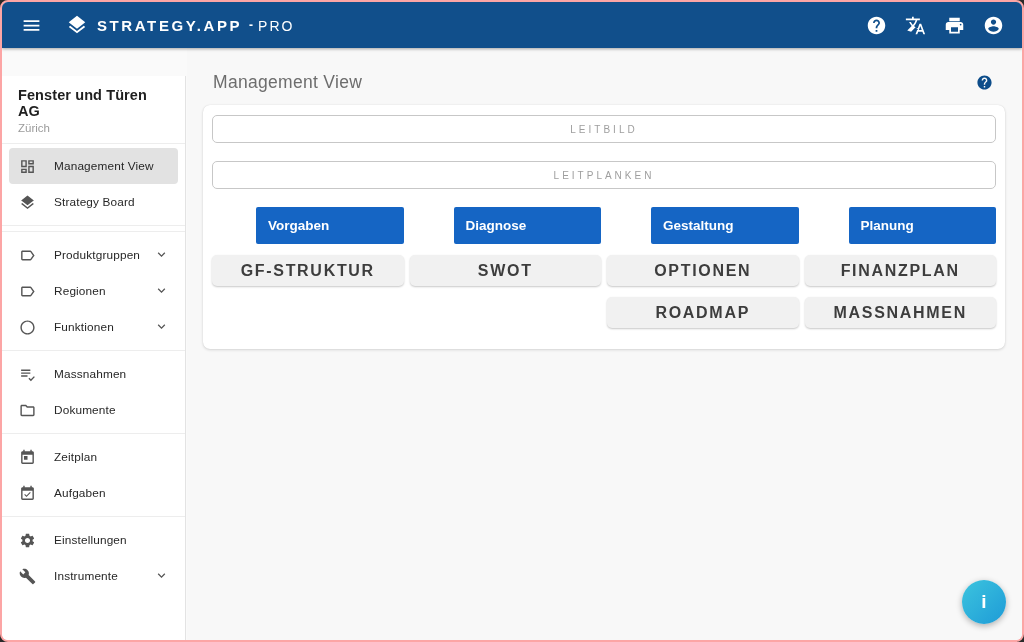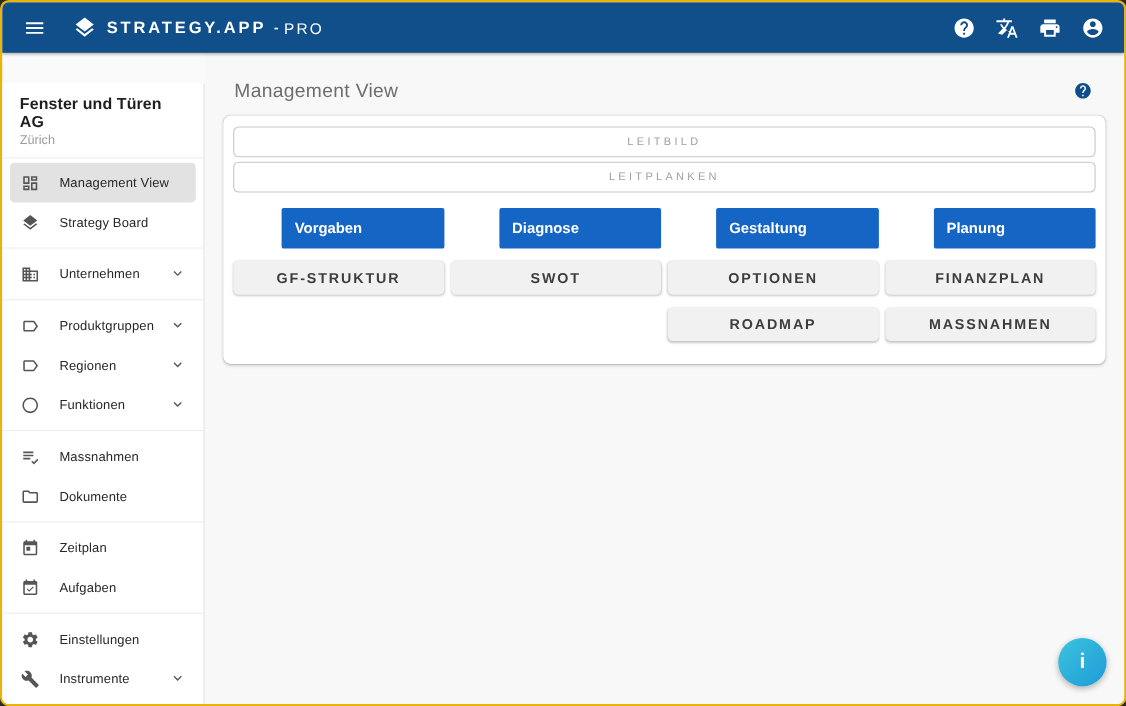--- a/index.html
+++ b/index.html
@@ -1,21 +1,21 @@
 <!DOCTYPE html>
 <html style="--topbar: #114f8b; --column-header: #1565c4; --selected-item: #e2e2e2; --fab-start: #3cc4de; --fab-end: #1e9bd7;"><head>
 <meta charset="utf-8">
 <style>
   * { box-sizing: border-box; margin: 0; padding: 0; }
   html,body { background:#2a2a2a; }
   body { font-family:"Liberation Sans","DejaVu Sans",sans-serif; }
 
   .frame {
     position:relative; width:1024px; height:642px;
-    border:2px solid #eab308; border-radius:8px; overflow:hidden;
+    border:2px solid #fca5a5; border-radius:8px; overflow:hidden;
     background:#fafafa;
   }
 
   
   .topbar {
     position:absolute; top:0; left:0; right:0; height:46px;
     background:var(--topbar,#114f8b);
     display:flex; align-items:center; padding:0 16px;
     box-shadow:0 1px 3px rgba(0,0,0,.35); z-index:5;
   }
@@ -62,36 +62,36 @@
   .page-title { font-size:17.5px; font-weight:400; color:#6d6d6d; letter-spacing:.3px; }
   .help-btn { background:none; border:none; cursor:pointer; color:#0d4d8a; padding:0; }
   .help-btn .icon svg { width:17px; height:17px; display:block; }
 
   .card {
     margin:0 17px 0 16px; background:#fff; border-radius:7px;
     box-shadow:0 1px 3px rgba(0,0,0,.14), 0 0 1px rgba(0,0,0,.12);
     padding:10px 9px 21px;
   }
   .banner-btn {
-    display:block; width:100%; height:28px; margin-bottom:4px;
+    display:block; width:100%; height:28px; margin-bottom:18px;
     background:#fff; border:1px solid #c7c7c7; border-radius:5px;
     color:#9e9e9e; font-family:inherit; font-size:10px; font-weight:500;
     letter-spacing:3px; cursor:pointer;
   }
   .columns { display:grid; grid-template-columns:repeat(4,1fr); gap:6px; margin-top:14px; }
   .col-header {
     background:var(--column-header,#1565c4); color:#fff;
     height:37px; display:flex; align-items:center; padding-left:12px;
     font-size:13.5px; font-weight:bold; border-radius:2px; cursor:pointer;margin-left:44px;
   }
   .col-btn {
     display:block; width:100%; height:31px; margin-top:11px;
     background:#f1f1f1; border:none; border-radius:5px;
     box-shadow:0 1px 2px rgba(0,0,0,.22);
-    color:#3d3d3d; font-family:inherit; font-size:13px; font-weight:bold;
+    color:#3d3d3d; font-family:inherit; font-size:16px; font-weight:bold;
     letter-spacing:1.7px; cursor:pointer;
   }
 
   
   .fab {
     position:absolute; right:16px; bottom:16px; width:44px; height:44px;
     border:none; border-radius:50%; cursor:pointer;
     background:linear-gradient(135deg,var(--fab-start,#3cc4de),var(--fab-end,#1e9bd7));
     color:#fff; font-family:inherit; font-size:19px; font-weight:bold;
     box-shadow:0 2px 6px rgba(0,0,0,.3);
@@ -169,33 +169,20 @@
         </div>
         <div class="nav-item">
           <span class="icon">
             <svg viewBox="0 0 24 24" fill="currentColor" aria-hidden="true">
               <path d="M11.99 18.54l-7.37-5.73L3 14.07l9 7 9-7-1.63-1.27-7.38 5.74zM12 16l7.36-5.73L21 9l-9-7-9 7 1.63 1.27L12 16z"></path>
             </svg>
           </span>
           <span class="nav-label">Strategy Board</span>
         </div>
         <div class="nav-divider"></div>
-        <div class="nav-item">
-          <span class="icon">
-            <svg viewBox="0 0 24 24" fill="currentColor" aria-hidden="true">
-              <path d="M12 7V3H2v18h20V7H12zM6 19H4v-2h2v2zm0-4H4v-2h2v2zm0-4H4V9h2v2zm0-4H4V5h2v2zm4 12H8v-2h2v2zm0-4H8v-2h2v2zm0-4H8V9h2v2zm0-4H8V5h2v2zm10 12h-8v-2h2v-2h-2v-2h2v-2h-2V9h8v10zm-2-8h-2v2h2v-2zm0 4h-2v2h2v-2z"></path>
-            </svg>
-          </span>
-          <span class="nav-label">Unternehmen</span>
-          <span class="icon chev">
-            <svg viewBox="0 0 24 24" fill="currentColor" aria-hidden="true">
-              <path d="M16.59 8.59L12 13.17 7.41 8.59 6 10l6 6 6-6z"></path>
-            </svg>
-          </span>
-        </div>
         <div class="nav-divider"></div>
         <div class="nav-item">
           <span class="icon">
             <svg viewBox="0 0 24 24" fill="currentColor" aria-hidden="true">
               <path d="M17.63 5.84C17.27 5.33 16.67 5 16 5L5 5.01C3.9 5.01 3 5.9 3 7v10c0 1.1.9 1.99 2 1.99L16 19c.67 0 1.27-.33 1.63-.84L22 12l-4.37-6.16zM16 17H5V7h11l3.55 5L16 17z"></path>
             </svg>
           </span>
           <span class="nav-label">Produktgruppen</span>
           <span class="icon chev">
             <svg viewBox="0 0 24 24" fill="currentColor" aria-hidden="true">

